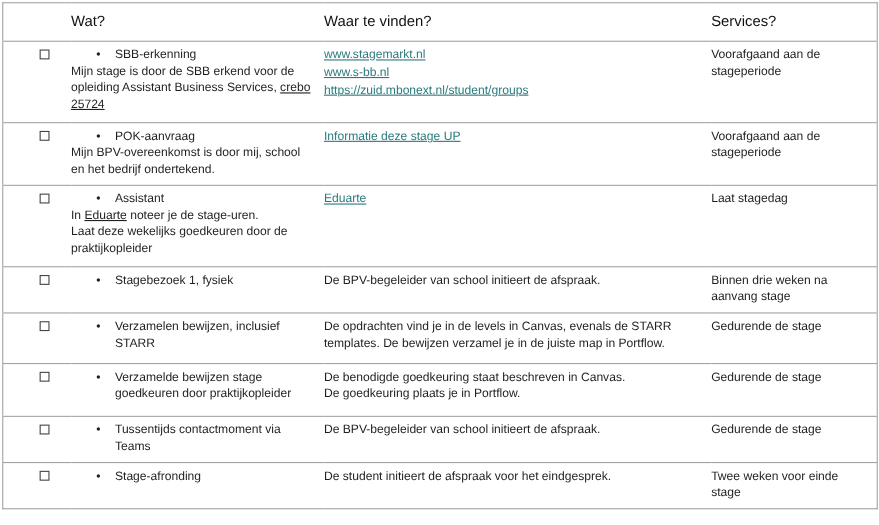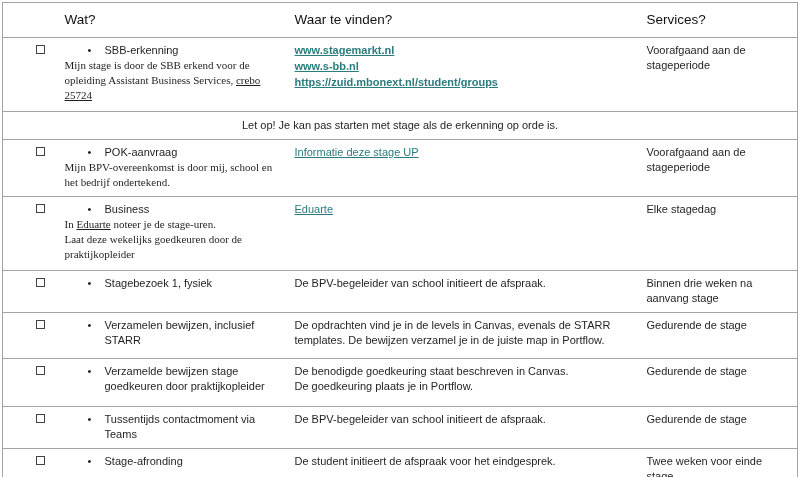--- a/index.html
+++ b/index.html
@@ -11,23 +11,23 @@
   *{box-sizing:border-box;}
   body{margin:0;background:#ffffff;color:var(--text);font-family:"Liberation Sans",sans-serif;}
   table.checklist{border-collapse:collapse;width:795px;margin:2px;table-layout:fixed;border:1px solid var(--border);}
   tr{border-bottom:1px solid var(--border);}
   th,td{vertical-align:top;text-align:left;font-weight:400;font-size:11px;line-height:15px;padding:5px 10px 6px 0;}
   th{font-size:13.5px;line-height:17px;padding-top:8px;padding-bottom:9px;color:#111;}
   td.check-cell{padding-left:33px;}
   .checkbox{display:inline-block;width:9px;height:9px;border:1px solid var(--checkbox);margin-top:2px;background:#fff;cursor:default;}
   .bullet-line{display:flex;padding-left:23px;}
   .bullet{flex:0 0 17px;width:17px;}
-  .desc{padding-left:0;font-family:Liberation Serif, serif;}
+  .desc{padding-left:0;}
   a.link{color:var(--link);text-decoration:underline;cursor:pointer;display:inline-block;}
-  .link-list a.link{display:block;margin-bottom:1px;font-weight:bold;}
+  .link-list a.link{display:block;margin-bottom:1px;}
   .u{text-decoration:underline;}
   td.notice-cell{text-align:center;padding:6px 4px;}
   
   tr.r-header th{height:34px;}
   tr.r-sbb td{height:74px;}
   tr.r-notice td{height:26px;}
   tr.r-pok td{height:54px;}
   tr.r-uren td{height:74px;}
   tr.r-bezoek td{height:30px;}
   tr.r-verzamelen td{height:46px;}
@@ -64,23 +64,20 @@
       <div class="desc"><span>Mijn stage is door de SBB erkend voor de opleiding Assistant Business Services, </span><span class="u">crebo 25724</span></div>
     </td>
     <td class="link-list">
       <a class="link">www.stagemarkt.nl</a>
       <a class="link">www.s-bb.nl</a>
       <a class="link">https://zuid.mbonext.nl/student/groups</a>
     </td>
     <td>Voorafgaand aan de stageperiode</td>
   </tr>
 
-  <tr class="r-notice">
-    <td class="notice-cell" colspan="4">Let op! Je kan pas starten met stage als de erkenning op orde is.</td>
-  </tr>
 
   <tr class="r-pok">
     <td class="check-cell"><span class="checkbox"></span></td>
     <td>
       <div class="bullet-line">
         <span class="bullet">•</span>
         <span>POK-aanvraag</span>
       </div>
       <div class="desc">Mijn BPV-overeenkomst is door mij, school en het bedrijf ondertekend.</div>
     </td>
@@ -88,29 +85,29 @@
       <a class="link">Informatie deze stage UP</a>
     </td>
     <td>Voorafgaand aan de stageperiode</td>
   </tr>
 
   <tr class="r-uren">
     <td class="check-cell"><span class="checkbox"></span></td>
     <td>
       <div class="bullet-line">
         <span class="bullet">•</span>
-        <span>Business</span>
+        <span>Assistant</span>
       </div>
       <div class="desc"><span>In </span><span class="u">Eduarte</span><span> noteer je de stage-uren.</span></div>
       <div class="desc">Laat deze wekelijks goedkeuren door de praktijkopleider</div>
     </td>
     <td>
       <a class="link">Eduarte</a>
     </td>
-    <td>Elke stagedag</td>
+    <td>Laat stagedag</td>
   </tr>
 
   <tr class="r-bezoek">
     <td class="check-cell"><span class="checkbox"></span></td>
     <td>
       <div class="bullet-line">
         <span class="bullet">•</span>
         <span>Stagebezoek 1, fysiek</span>
       </div>
     </td>

